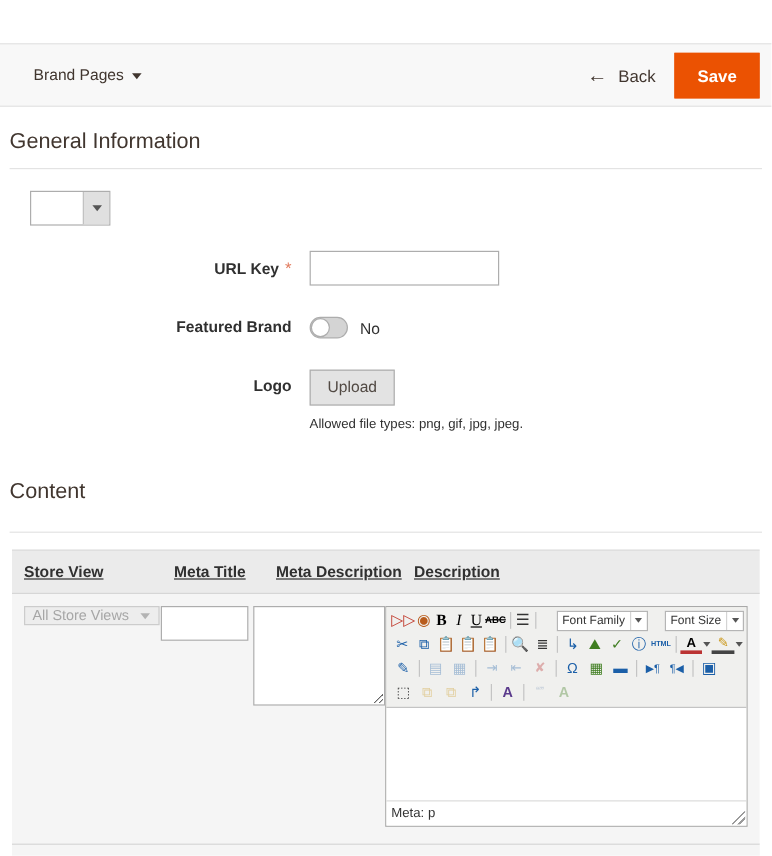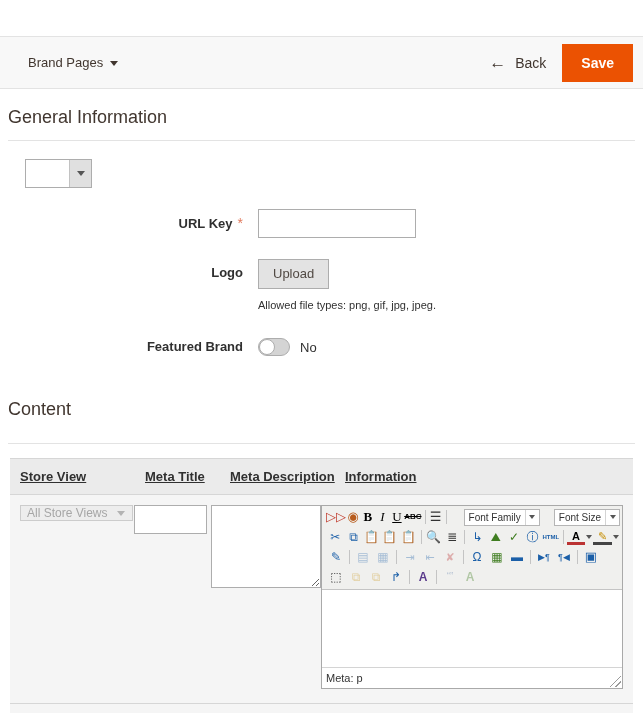--- a/index.html
+++ b/index.html
@@ -479,48 +479,48 @@
     <div class="field-row">
       <div class="field-label">
         <span>URL Key</span><span class="req-star">*</span>
       </div>
       <div class="field-control">
         <input class="text-input url-key-input" type="text" value="" style="">
       </div>
     </div>
 
     <div class="field-row">
-      <div class="field-label">Logo</div>
-      <div class="field-control">
-        <button class="upload-btn">Upload</button>
-        <div class="note">Allowed file types: png, gif, jpg, jpeg.</div>
-      </div>
-    </div>
-
-    <div class="field-row">
       <div class="field-label">Featured Brand</div>
       <div class="field-control">
         <div class="toggle-wrap">
           <div class="toggle">
             <span class="knob"></span>
           </div>
           <span class="toggle-label">No</span>
         </div>
       </div>
     </div>
+
+    <div class="field-row">
+      <div class="field-label">Logo</div>
+      <div class="field-control">
+        <button class="upload-btn">Upload</button>
+        <div class="note">Allowed file types: png, gif, jpg, jpeg.</div>
+      </div>
+    </div>
   </div>
 
   <div class="section-title content-title">Content</div>
 
   <div class="content-table">
     <div class="ct-head">
       <div class="th th-store">Store View</div>
       <div class="th th-meta-title">Meta Title</div>
       <div class="th th-meta-desc">Meta Description</div>
-      <div class="th th-desc">Information</div>
+      <div class="th th-desc">Description</div>
     </div>
 
     <div class="ct-body">
       <div class="cell-store">
         <div class="store-select-disabled">
           <span>All Store Views</span>
           <span class="ssd-caret"></span>
         </div>
       </div>
       <div class="cell-meta-title">

